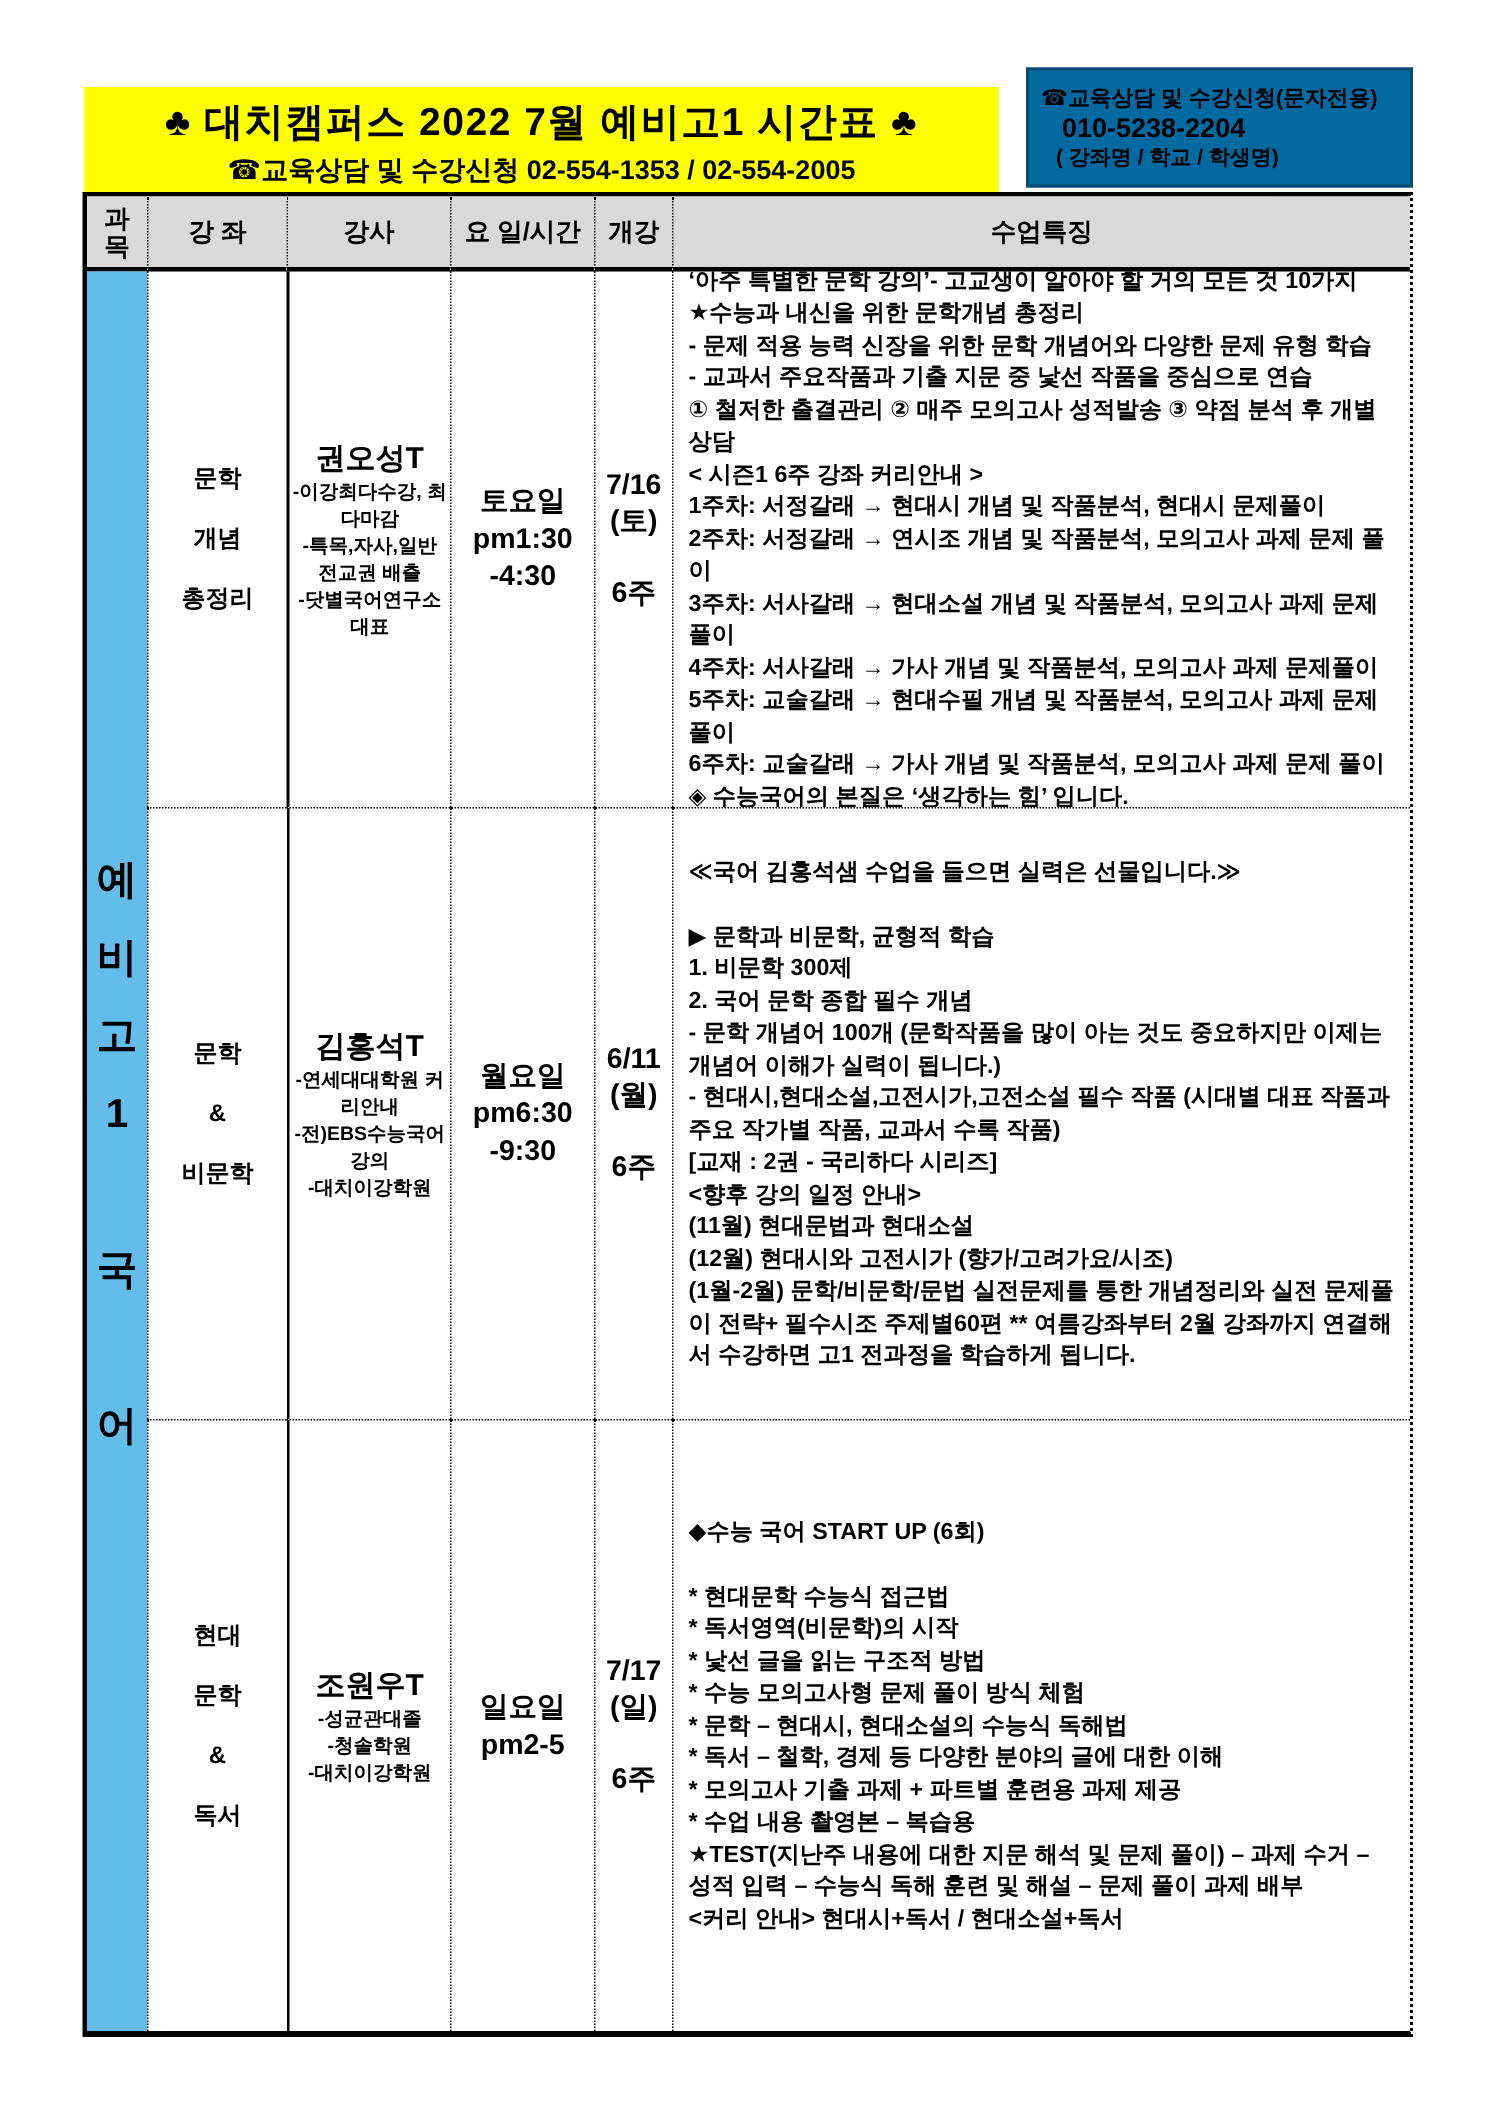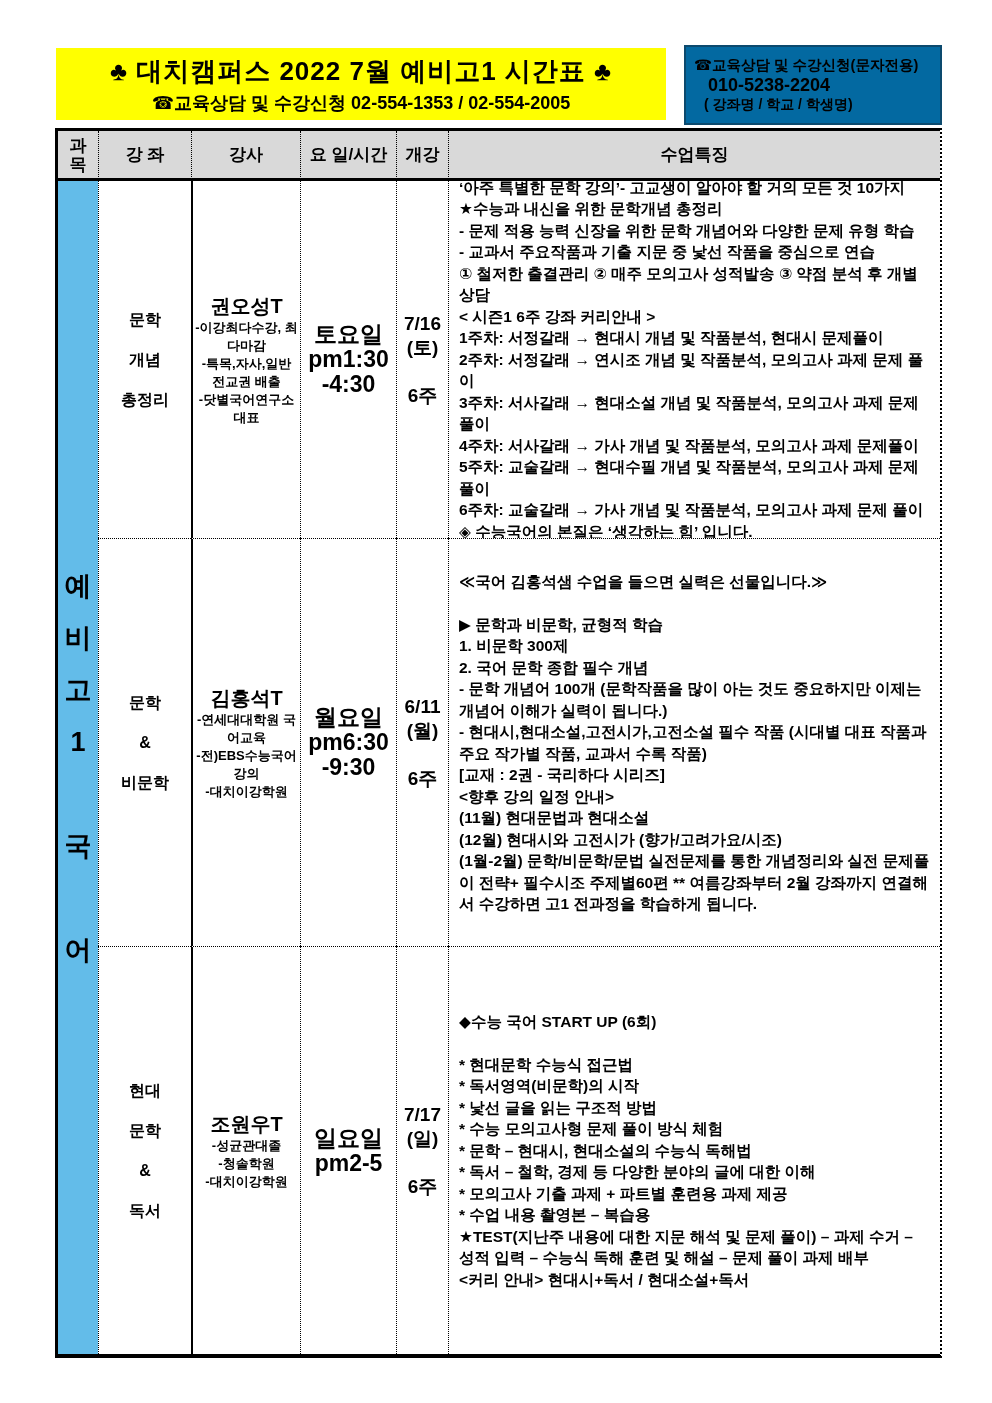--- a/index.html
+++ b/index.html
@@ -18,21 +18,21 @@
 
   
   .top-area {
     position: absolute;
     left: 56px; top: 45px;
     width: 886px; height: 80px;
     display: flex;
   }
   .yellow-banner {
     width: 610px; height: 72px;
-    margin-top: 3px;
+    margin-top: 13px;
     background: #FFFF00;
     display: flex;
     flex-direction: column;
     align-items: center;
     justify-content: center;
     gap: 2px;
   }
   .banner-title {
     font-size: 26px;
     font-weight: bold;
@@ -113,21 +113,21 @@
     font-weight: bold;
     line-height: 26px;
   }
   .teacher-creds {
     font-size: 13px;
     font-weight: bold;
     line-height: 18px;
     white-space: pre-line;
   }
   .schedule-cell {
-    font-size: 23px;
+    font-size: 19px;
     font-weight: bold;
     line-height: 25px;
   }
   .start-cell {
     font-size: 19px;
     font-weight: bold;
     line-height: 24px;
   }
   .features-cell {
     justify-content: flex-start;
@@ -207,21 +207,21 @@
 5주차: 교술갈래 → 현대수필 개념 및 작품분석, 모의고사 과제 문제풀이
 6주차: 교술갈래 → 가사 개념 및 작품분석, 모의고사 과제 문제 풀이
 ◈ 수능국어의 본질은 ‘생각하는 힘’ 입니다.</div>
     </div>
 
     <div class="cell course-cell b-dot-left b-dot-top">문학
 &amp;
 비문학</div>
     <div class="cell teacher-cell b-solid-left b-dot-top">
       <div class="teacher-name">김홍석T</div>
-      <div class="teacher-creds">-연세대대학원 국어교육
+      <div class="teacher-creds">-연세대대학원 커리안내
 -전)EBS수능국어  강의
 -대치이강학원</div>
     </div>
     <div class="cell schedule-cell b-dot-left b-dot-top">월요일
 pm6:30
 -9:30</div>
     <div class="cell start-cell b-dot-left b-dot-top">6/11
 (월)
 
 6주</div>

